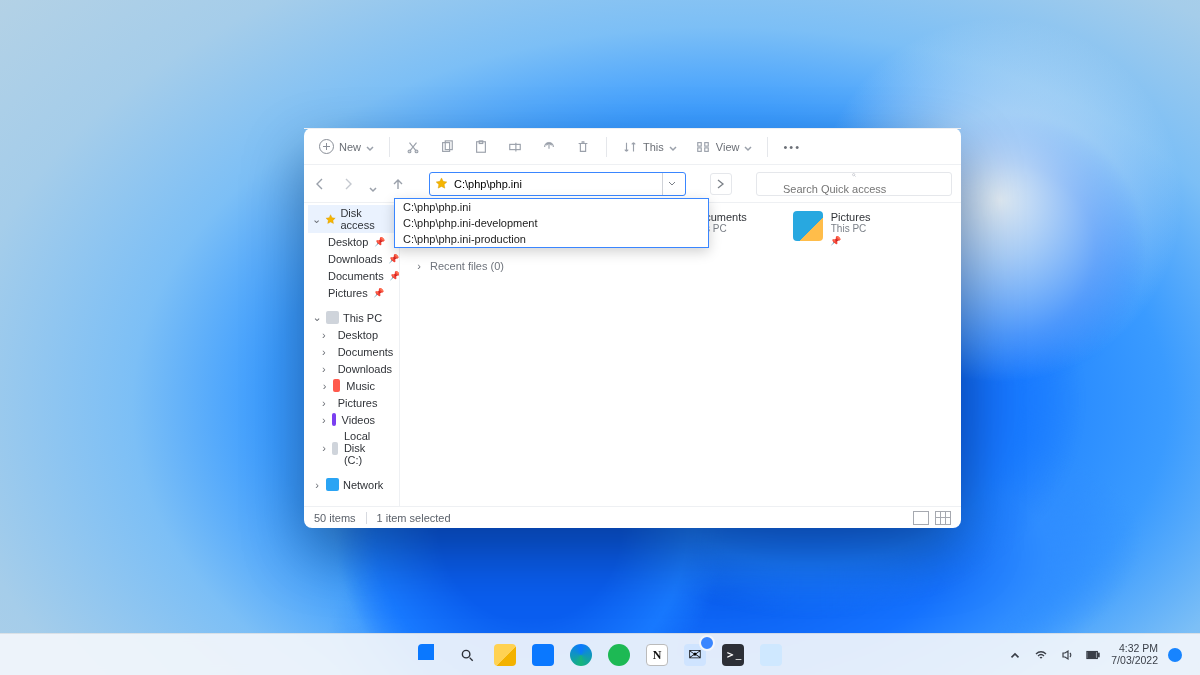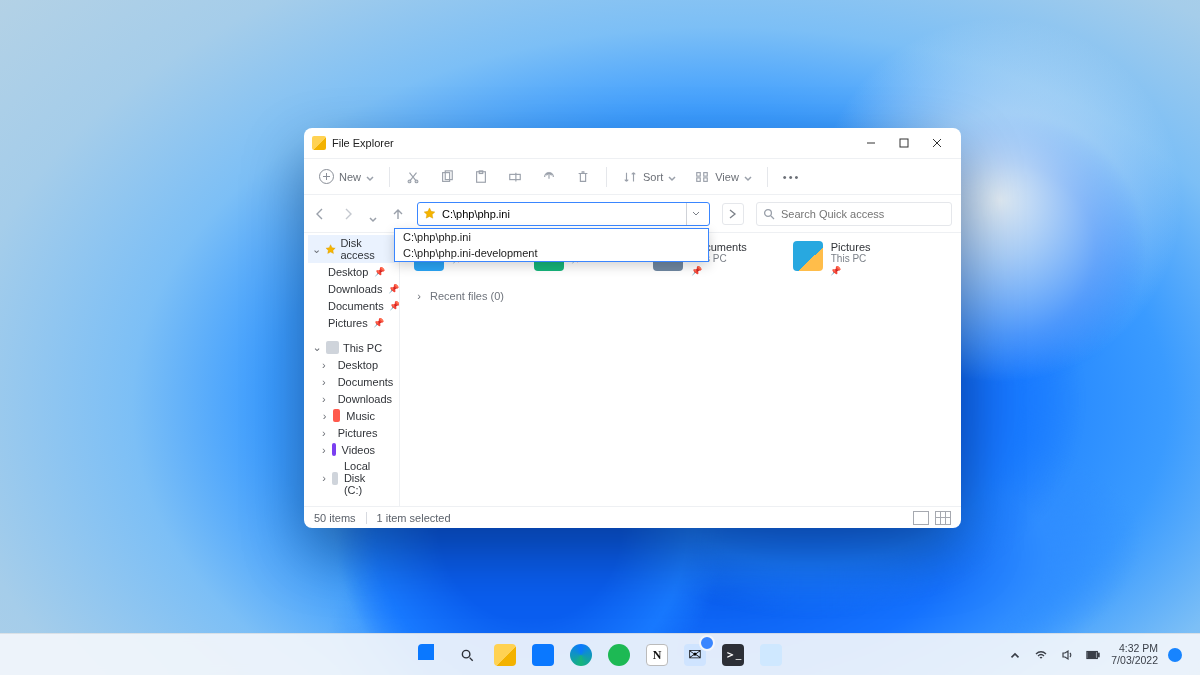--- a/index.html
+++ b/index.html
@@ -62,37 +62,37 @@
   .newcircle::after {left:6px;top:3px;width:1.3px;height:7px;}
   .ico{width:16px;height:16px;display:flex;align-items:center;justify-content:center;}
   .ico svg{width:14px;height:14px; stroke:#9aa0aa; fill:none; stroke-width:1.3;}
   .divv{width:1px;height:20px;background:#e5e7eb;margin:0 4px;}
   .ellipsis{letter-spacing:2px;}
   .chev{width:8px;height:8px;}
   .chev svg{width:8px;height:8px;stroke:#9aa0aa;fill:none;stroke-width:1.5;}
 
   
   .navrow{
-    height:38px;display:flex;align-items:center;gap:12px;padding:0 9px;
+    height:38px;display:flex;align-items:center;gap:24px;padding:0 9px;
     border-top:1px solid #eef0f3;
     position: relative;
   }
   .navarrows{display:flex;align-items:center;gap:14px;color:#9aa0aa;}
   .navarrows .ico{width:14px;height:14px;}
   .addrbar{
     flex:1; height:24px; border:1px solid #3a86ff; border-radius:3px;
     display:flex; align-items:center; padding:0 5px; gap:6px; background:#fff;
   }
   .staricon{width:13px;height:13px;}
   .addrinput{flex:1;border:none;outline:none;font-size:11px;height:20px;background:transparent;}
   .dropbtn{border-left:1px solid #cfd2d8;height:22px;width:18px;display:flex;align-items:center;justify-content:center;}
   .arrowgo{width:22px;height:22px;display:flex;align-items:center;justify-content:center;border:1px solid #e5e7eb;border-radius:3px;}
   .searchbox{
     width:196px;height:24px;border:1px solid #e5e7eb;border-radius:3px;
-    display:flex;align-items:center;gap:6px;padding:0 6px;color:#9aa0aa;font-size:11px;
+    display:flex;align-items:center;gap:6px;padding:0 6px;color:#9aa0aa;font-size:11px;flex-direction:column;
   }
   .searchinput{border:none;outline:none;font-size:11px;color:#444;flex:1;background:transparent;}
 
   
   .acdrop{
     position:absolute;
     left:90px;
     top:33px;
     width:315px;
     border:1px solid #3a86ff;background:#fff;
@@ -170,41 +170,20 @@
 
 <div class="desktop">
   <div class="swirl s4"></div>
     <div class="swirl s1"></div>
     <div class="swirl s2"></div>
     <div class="swirl s3"></div>
   <div class="lightedge"></div>
 
   <div class="window">
 
-    <div class="titlebar">
-      <span class="appicon"></span>
-      <span>File Explorer</span>
-      <div class="wincontrols">
-        <div class="winbtn">
-          <svg viewBox="0 0 10 10">
-              <path d="M1 5h8" stroke="#333" stroke-width="1"></path>
-            </svg>
-          </div>
-        <div class="winbtn">
-          <svg viewBox="0 0 10 10">
-              <rect x="1" y="1" width="8" height="8" fill="none" stroke="#333"></rect>
-            </svg>
-          </div>
-        <div class="winbtn">
-          <svg viewBox="0 0 10 10">
-              <path d="M1 1l8 8M9 1l-8 8" stroke="#333"></path>
-            </svg>
-          </div>
-      </div>
-    </div>
 
     <div class="toolbar">
       <div class="tbbtn">
         <span class="newcircle"></span>
         <span>New</span>
         <span class="chev"><svg viewBox="0 0 8 8">
               <path d="M1 2l3 3 3-3"></path>
             </svg></span>
       </div>
       <div class="divv"></div>
@@ -255,21 +234,21 @@
             </svg>
           </span>
         </div>
       <div class="divv"></div>
       <div class="tbbtn">
         <span class="ico">
             <svg viewBox="0 0 16 16">
               <path d="M4 3v10M4 13l-2-2M4 13l2-2M12 13V3M12 3l-2 2M12 3l2 2"></path>
             </svg>
           </span>
-        <span>Sort</span>
+        <span>This</span>
         <span class="chev"><svg viewBox="0 0 8 8">
               <path d="M1 2l3 3 3-3"></path>
             </svg></span>
       </div>
       <div class="tbbtn">
         <span class="ico">
             <svg viewBox="0 0 16 16">
               <rect x="2" y="3" width="4" height="4"></rect>
               <rect x="10" y="3" width="4" height="4"></rect>
               <rect x="2" y="9" width="4" height="4"></rect>
@@ -331,20 +310,21 @@
         <svg width="12" height="12" viewBox="0 0 12 12">
             <circle cx="5" cy="5" r="3.4" stroke="#9aa0aa" fill="none" stroke-width="1.3"></circle>
             <path d="M8 8l3 3" stroke="#9aa0aa" stroke-width="1.3"></path>
           </svg>
         <input class="searchinput" placeholder="Search Quick access" style="">
       </div>
 
       <div class="acdrop">
         <div class="acitem">C:\php\php.ini</div>
         <div class="acitem">C:\php\php.ini-development</div>
+        <div class="acitem">C:\php\php.ini-production</div>
       </div>
     </div>
 
     <div class="body">
 
       <div class="sidebar">
         <div class="sbsec selqa">
           <div class="sbhdr">
             <span class="twisty">⌄</span>
             <svg class="staricon" viewBox="0 0 14 14">

